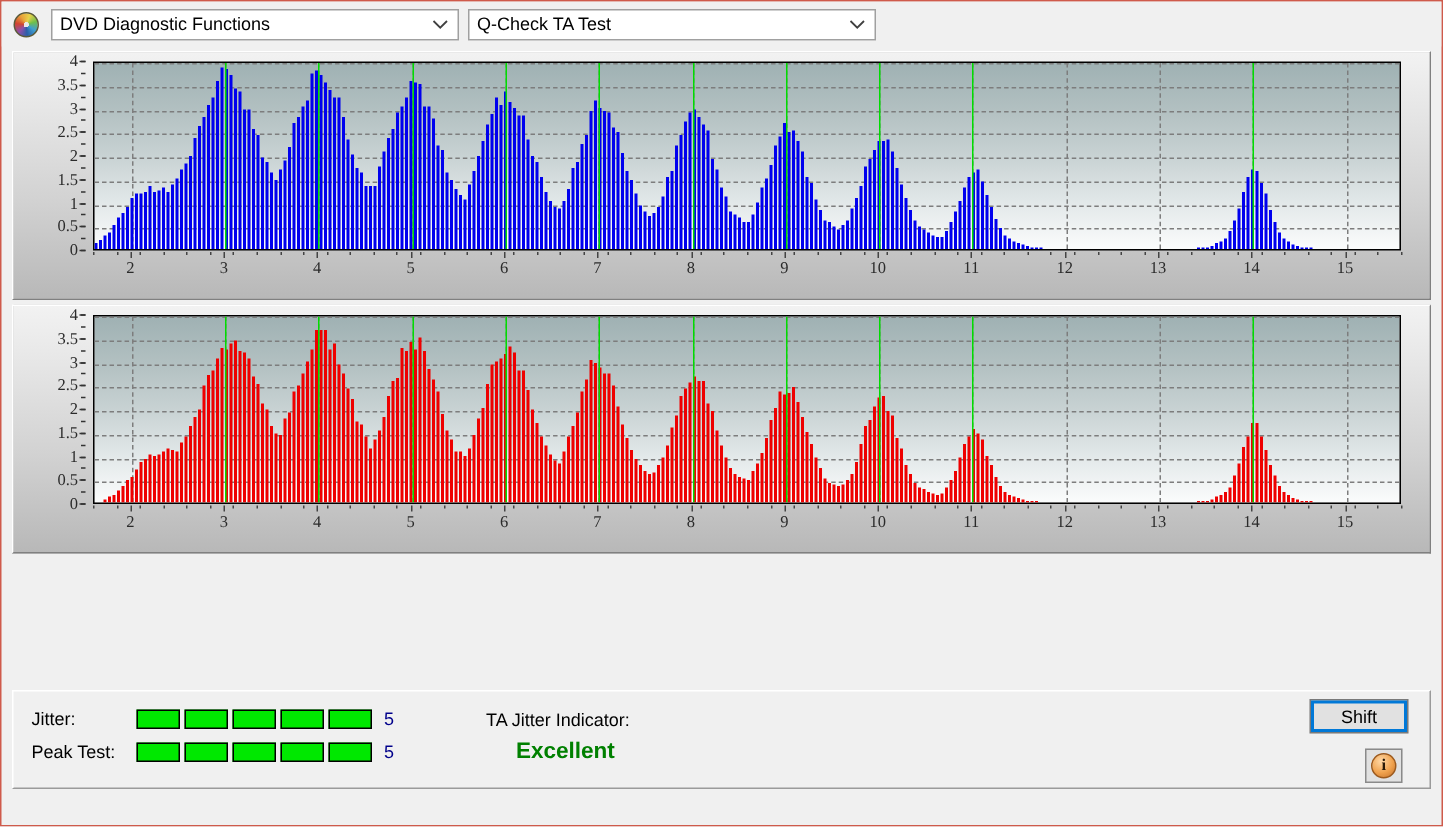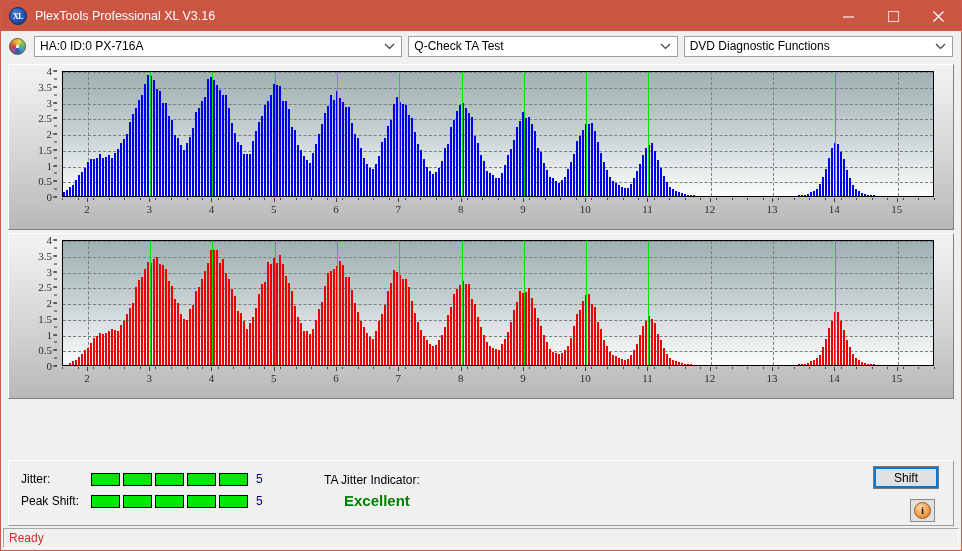--- a/index.html
+++ b/index.html
@@ -299,64 +299,34 @@
   .status-text {
     font-size: 12px;
     color: #d42a2a;
   }
 </style>
 </head>
 <body>
 
 <div id="app">
 
-  <div class="titlebar">
-    <div class="title-icon">XL</div>
-    <div class="title-text">PlexTools Professional XL V3.16</div>
-    <div class="win-btns">
-      <div class="win-btn">
-        <svg width="13" height="13" viewBox="0 0 13 13">
-            <line x1="1" y1="7" x2="12" y2="7" stroke="#ffffff" stroke-width="1.1"></line>
-          </svg>
-      </div>
-      <div class="win-btn">
-        <svg width="13" height="13" viewBox="0 0 13 13">
-            <rect x="1.5" y="1.5" width="10" height="10" fill="none" stroke="#f3cfc9" stroke-width="1.1"></rect>
-          </svg>
-      </div>
-      <div class="win-btn">
-        <svg width="13" height="13" viewBox="0 0 13 13">
-            <line x1="1.5" y1="1.5" x2="11.5" y2="11.5" stroke="#ffffff" stroke-width="1.2"></line>
-            <line x1="11.5" y1="1.5" x2="1.5" y2="11.5" stroke="#ffffff" stroke-width="1.2"></line>
-          </svg>
-      </div>
-    </div>
-  </div>
 
 
   <div class="toolbar">
     <div class="disc-icon"></div>
-    <div class="combo combo-drive">
-      <span>HA:0 ID:0  PX-716A</span>
+    <div class="combo combo-func">
+      <span>DVD Diagnostic Functions</span>
       <span class="arrow">
         <svg width="11" height="7" viewBox="0 0 11 7">
             <polyline points="1,1 5.5,5.5 10,1" fill="none" stroke="#404040" stroke-width="1.2"></polyline>
           </svg>
       </span>
     </div>
     <div class="combo combo-test">
       <span>Q-Check TA Test</span>
-      <span class="arrow">
-        <svg width="11" height="7" viewBox="0 0 11 7">
-            <polyline points="1,1 5.5,5.5 10,1" fill="none" stroke="#404040" stroke-width="1.2"></polyline>
-          </svg>
-      </span>
-    </div>
-    <div class="combo combo-func">
-      <span>DVD Diagnostic Functions</span>
       <span class="arrow">
         <svg width="11" height="7" viewBox="0 0 11 7">
             <polyline points="1,1 5.5,5.5 10,1" fill="none" stroke="#404040" stroke-width="1.2"></polyline>
           </svg>
       </span>
     </div>
   </div>
 
   <div class="chart-wrap c1">
     <div class="chart-inner">
@@ -1165,35 +1135,32 @@
       <span class="meter-blocks">
           <span class="blk"></span>
           <span class="blk"></span>
           <span class="blk"></span>
           <span class="blk"></span>
           <span class="blk"></span>
         </span>
       <span class="meter-val">5</span>
     </div>
     <div class="meter-row r2">
-      <span class="meter-label">Peak Shift:</span>
+      <span class="meter-label">Peak Test:</span>
       <span class="meter-blocks">
           <span class="blk"></span>
           <span class="blk"></span>
           <span class="blk"></span>
           <span class="blk"></span>
           <span class="blk"></span>
         </span>
       <span class="meter-val">5</span>
     </div>
     <div class="tq-title">TA Jitter Indicator:</div>
     <div class="tq-value">Excellent</div>
     <div class="start-btn">Shift</div>
     <div class="info-btn">
       <span class="info-circle">i</span>
     </div>
   </div>
 
-  <div class="statusbar">
-    <span class="status-text">Ready</span>
-  </div>
 
 </div>
 
 </body></html>

